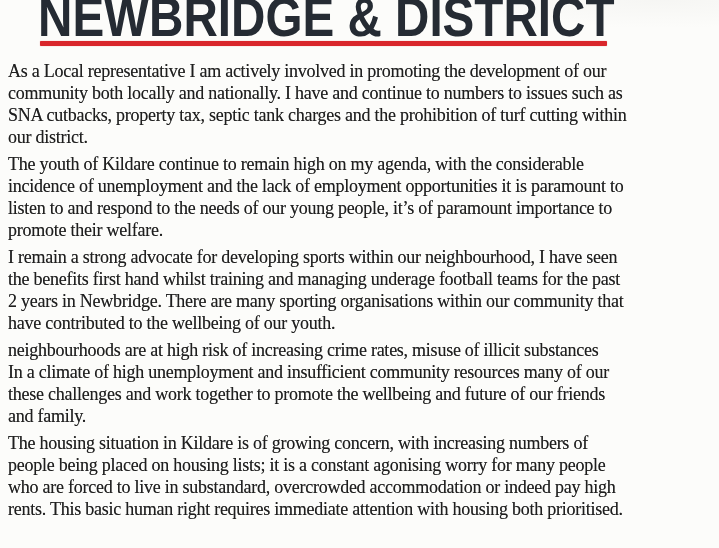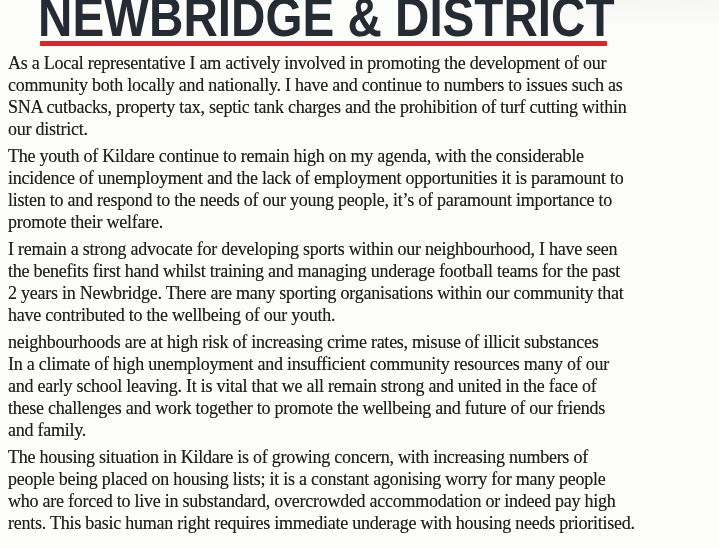--- a/index.html
+++ b/index.html
@@ -40,21 +40,21 @@
     height: 5px;
     background: #d9262b;
     border-radius: 1px;
     box-shadow: 0 0 1px rgba(217,38,43,0.6);
   }
 
   
   .content {
     position: absolute;
     left: 8px;
-    top: 52px;
+    top: 60px;
     width: 711px;
     color: #1f1f1f;
     font-size: 18px;
     line-height: 22px;
     text-shadow: 0 0 0.5px rgba(25,25,25,0.55);
   }
   .content p {
     margin: 0 0 5px 0;
   }
   .ln {
@@ -92,26 +92,25 @@
     <p>
       <span class="ln">I remain a strong advocate for developing sports within our neighbourhood, I have seen</span>
       <span class="ln">the benefits first hand whilst training and managing underage football teams for the past</span>
       <span class="ln">2 years in Newbridge. There are many sporting organisations within our community that</span>
       <span class="ln">have contributed to the wellbeing of our youth.</span>
     </p>
 
     <p>
       <span class="ln">neighbourhoods are at high risk of increasing crime rates, misuse of illicit substances</span>
       <span class="ln">In a climate of high unemployment and insufficient community resources many of our</span>
-      <span class="ln">and early school leaving. It is vital that we all remain strong and united in the face of</span>
       <span class="ln">these challenges and work together to promote the wellbeing and future of our friends</span>
       <span class="ln">and family.</span>
     </p>
 
     <p>
       <span class="ln">The housing situation in Kildare is of growing concern, with increasing numbers of</span>
       <span class="ln">people being placed on housing lists; it is a constant agonising worry for many people</span>
       <span class="ln">who are forced to live in substandard, overcrowded accommodation or indeed pay high</span>
-      <span class="ln">rents. This basic human right requires immediate underage with housing needs prioritised.</span>
+      <span class="ln">rents. This basic human right requires immediate attention with housing both prioritised.</span>
     </p>
 
   </main>
 </div>
 
 </body></html>

